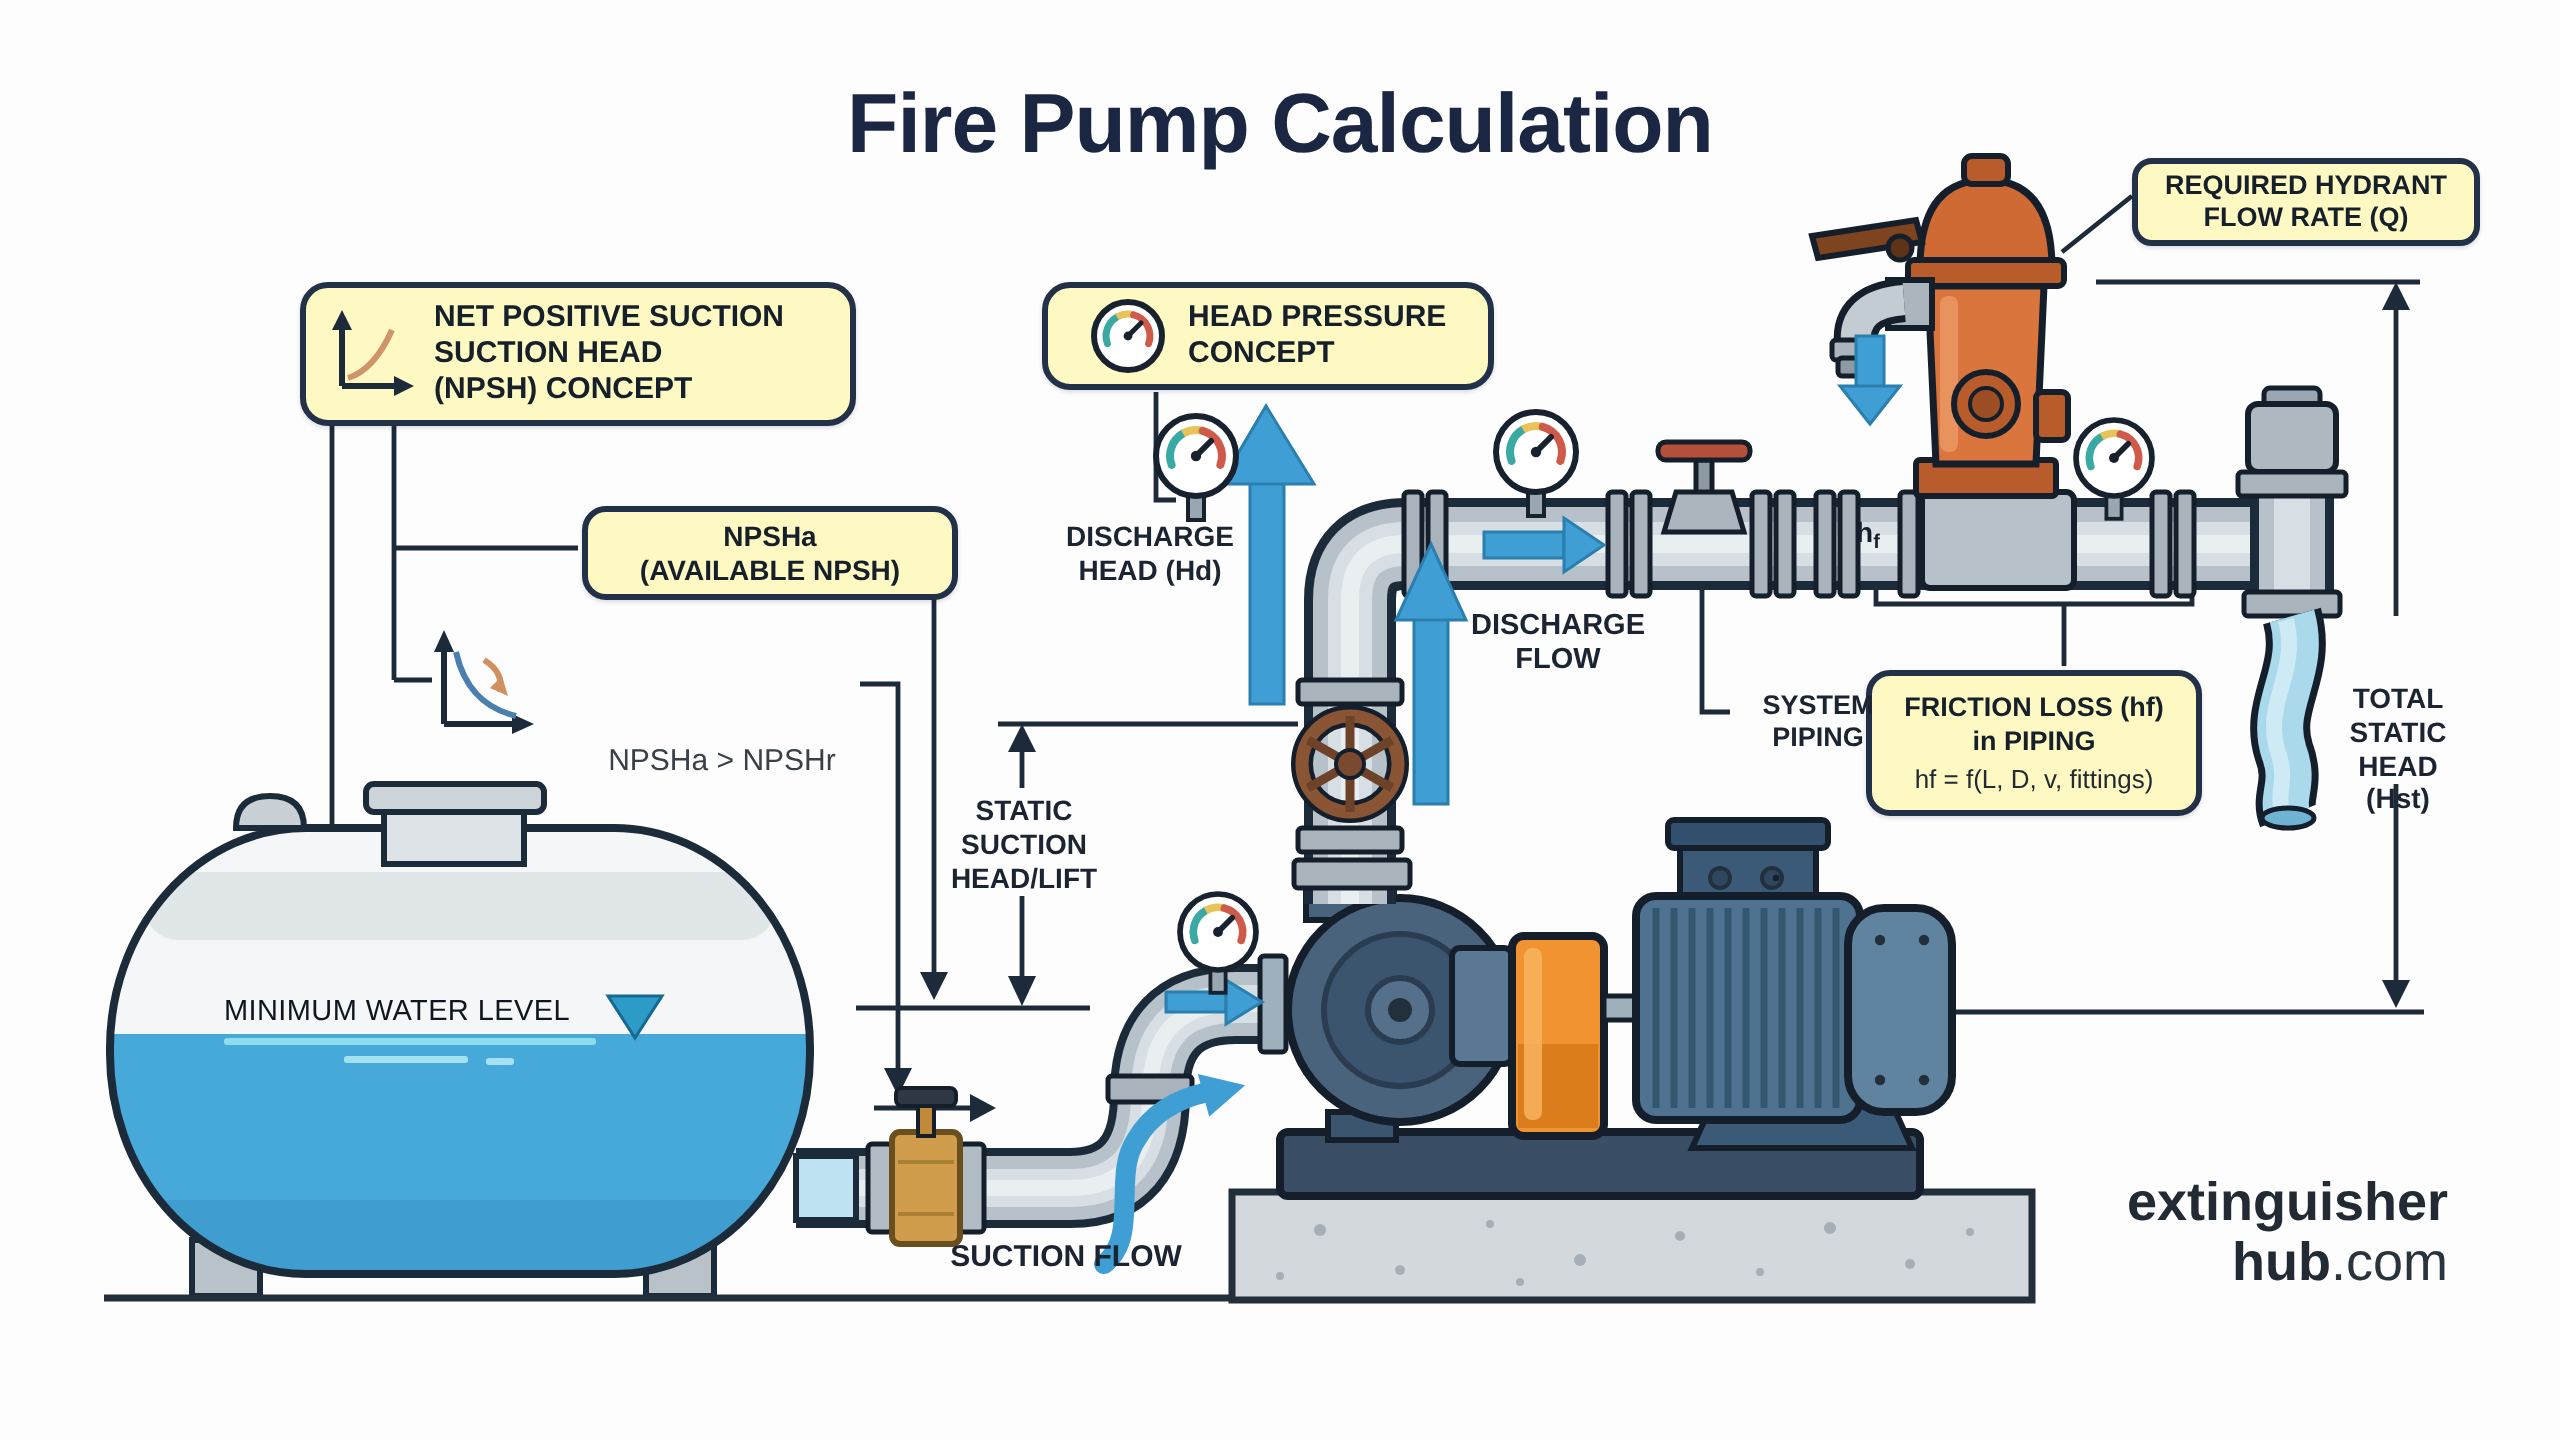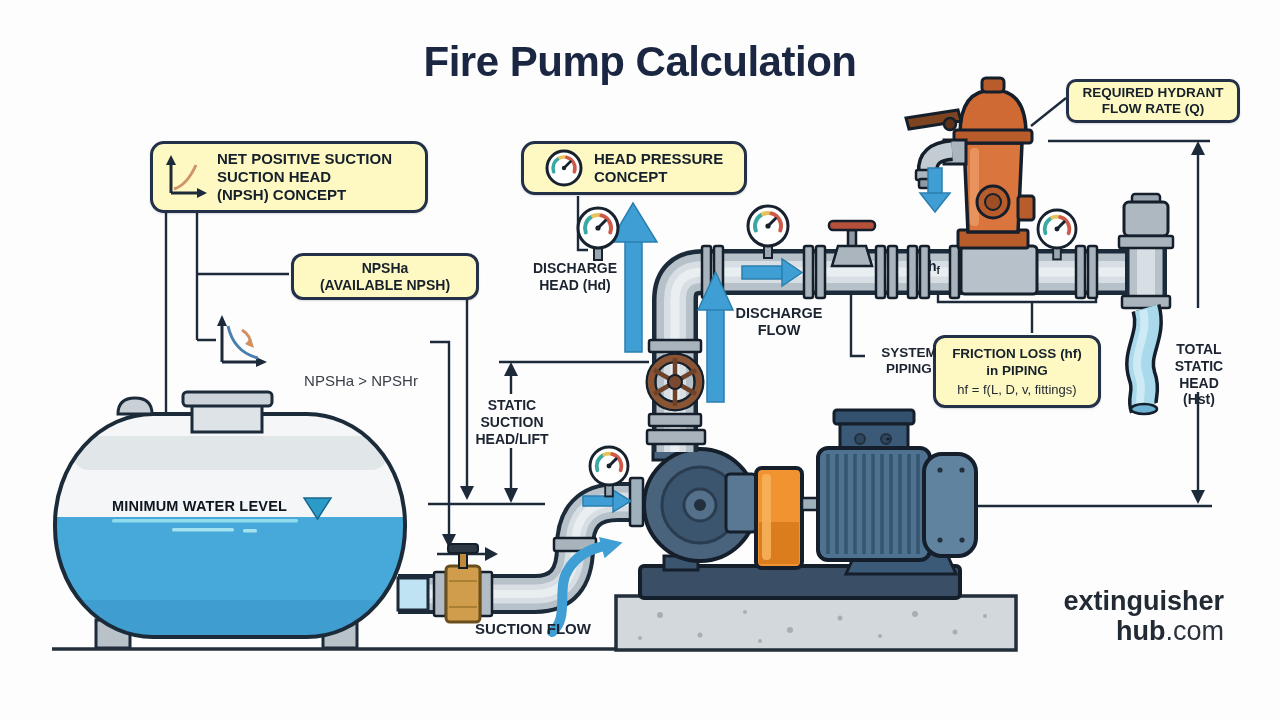--- a/index.html
+++ b/index.html
@@ -15,21 +15,21 @@
   .callout .pre{white-space:pre-line;line-height:1.18;}
   .callout.icon-left{justify-content:flex-start;text-align:left;padding-left:10px;}
   .callout.icon-left .pre{margin-left:10px;}
   .lbl{position:absolute;z-index:3;font-weight:700;color:#1b2430;text-align:center;
        white-space:pre-line;line-height:1.2;}
   .rule{position:absolute;z-index:3;font-weight:500;color:#3a4048;text-align:center;}
   .formula{font-weight:400;font-size:13px;margin-top:3px;color:#222a33;}
   .fl-title{font-size:13.5px;line-height:1.2;white-space:pre-line;}
   .hf{position:absolute;z-index:3;font-weight:700;font-size:14px;color:#16202c;}
   .hf sub{font-size:10px;vertical-align:-3px;}
-  .wl-text{position:absolute;z-index:3;font-weight:700;font-size:14.5px;letter-spacing:.2px;color:#0e1620;}
+  .wl-text{position:absolute;z-index:3;font-weight:400;font-size:14.5px;letter-spacing:.2px;color:#0e1620;}
   .brand{position:absolute;z-index:3;right:56px;top:586px;text-align:right;color:#222a33;
          font-size:27px;line-height:1.12;font-weight:800;}
   .brand .light{font-weight:400;color:#2b333c;}
 </style>
 </head>
 <body>
 
 <div class="stage">
 
 <svg class="art" width="1280" height="720" viewBox="0 0 1280 720">

